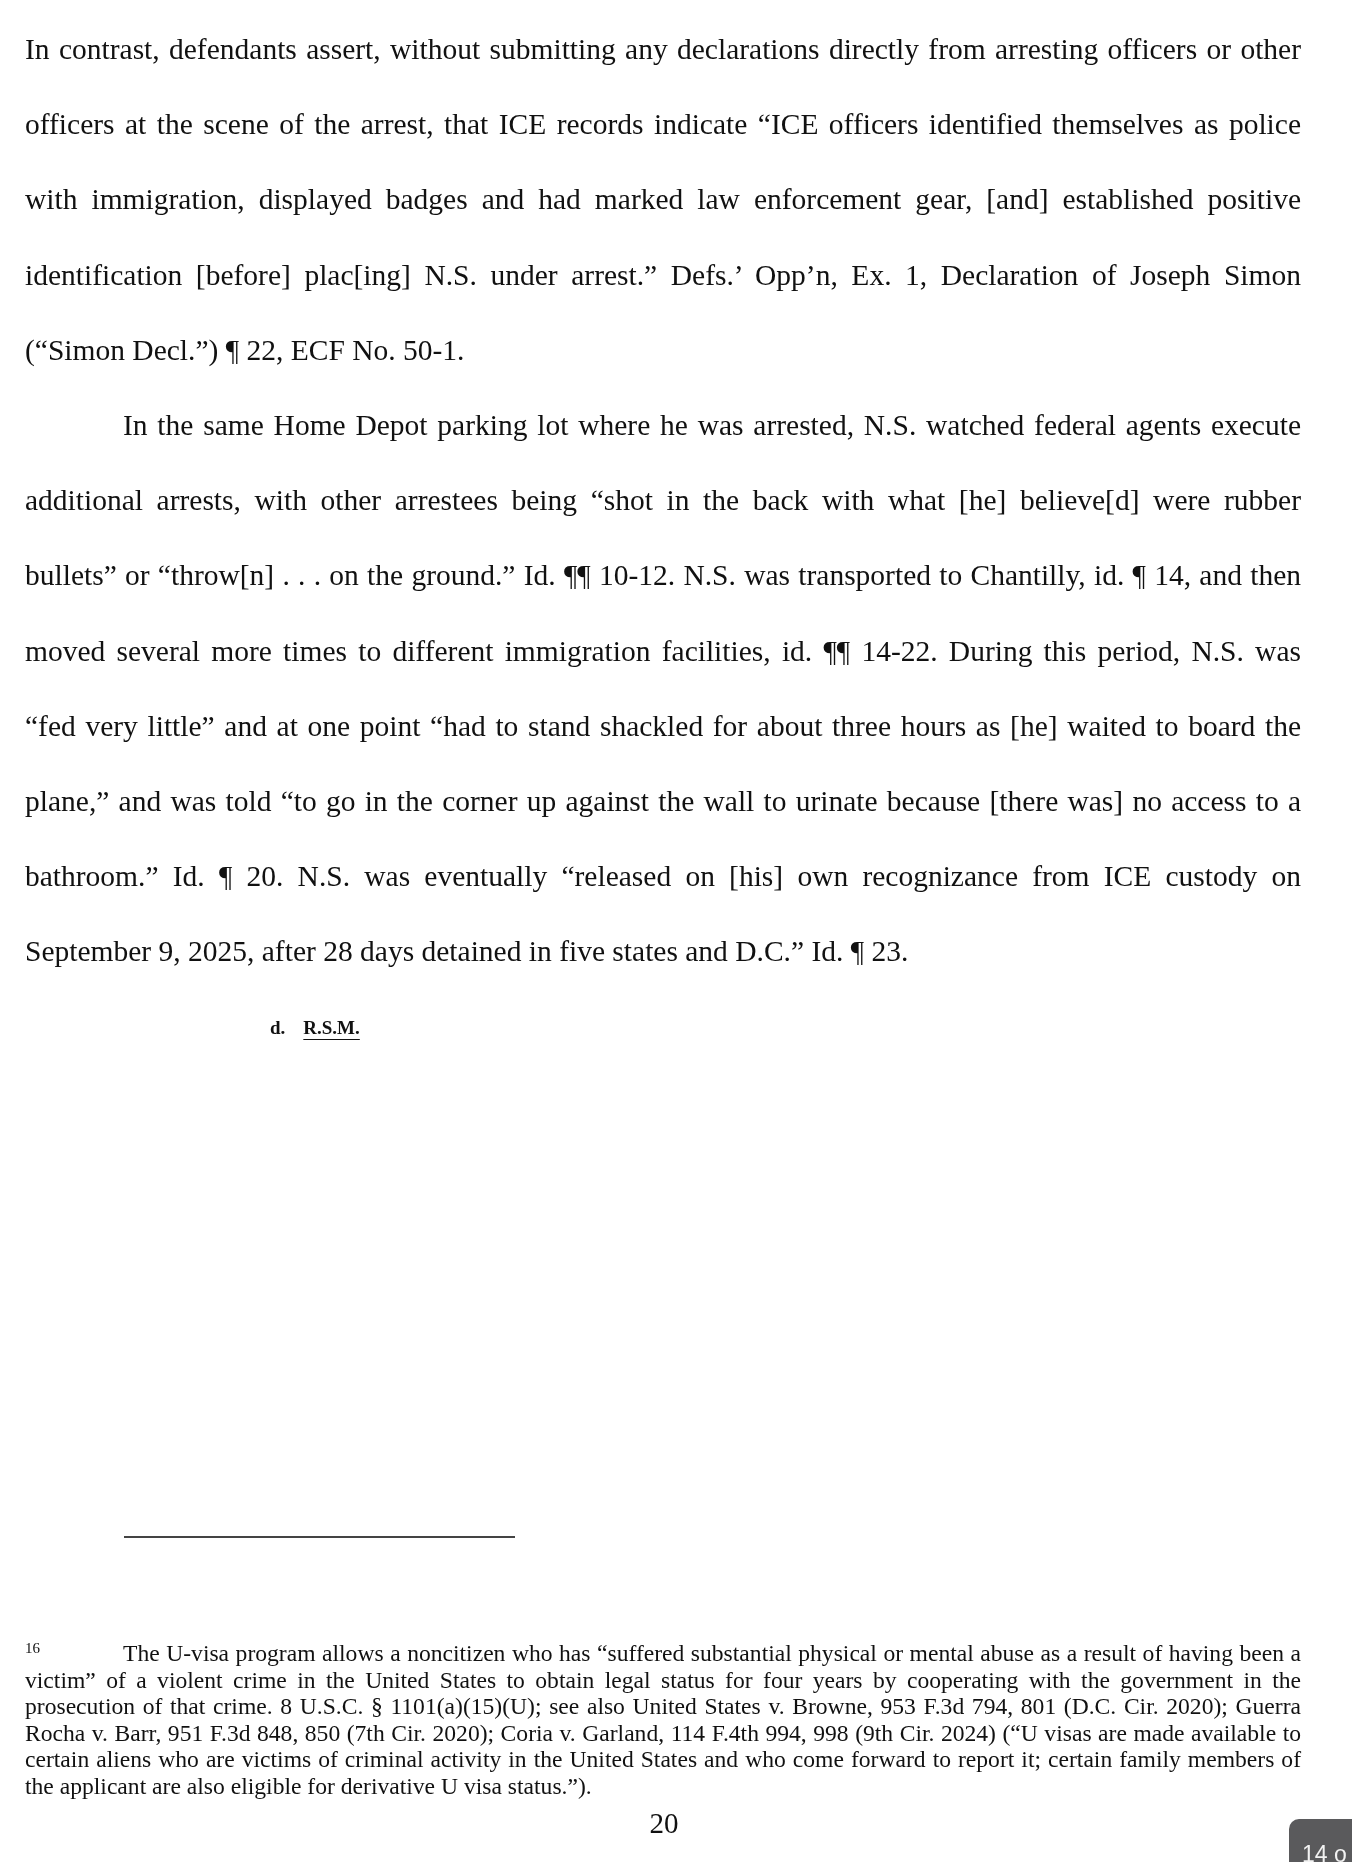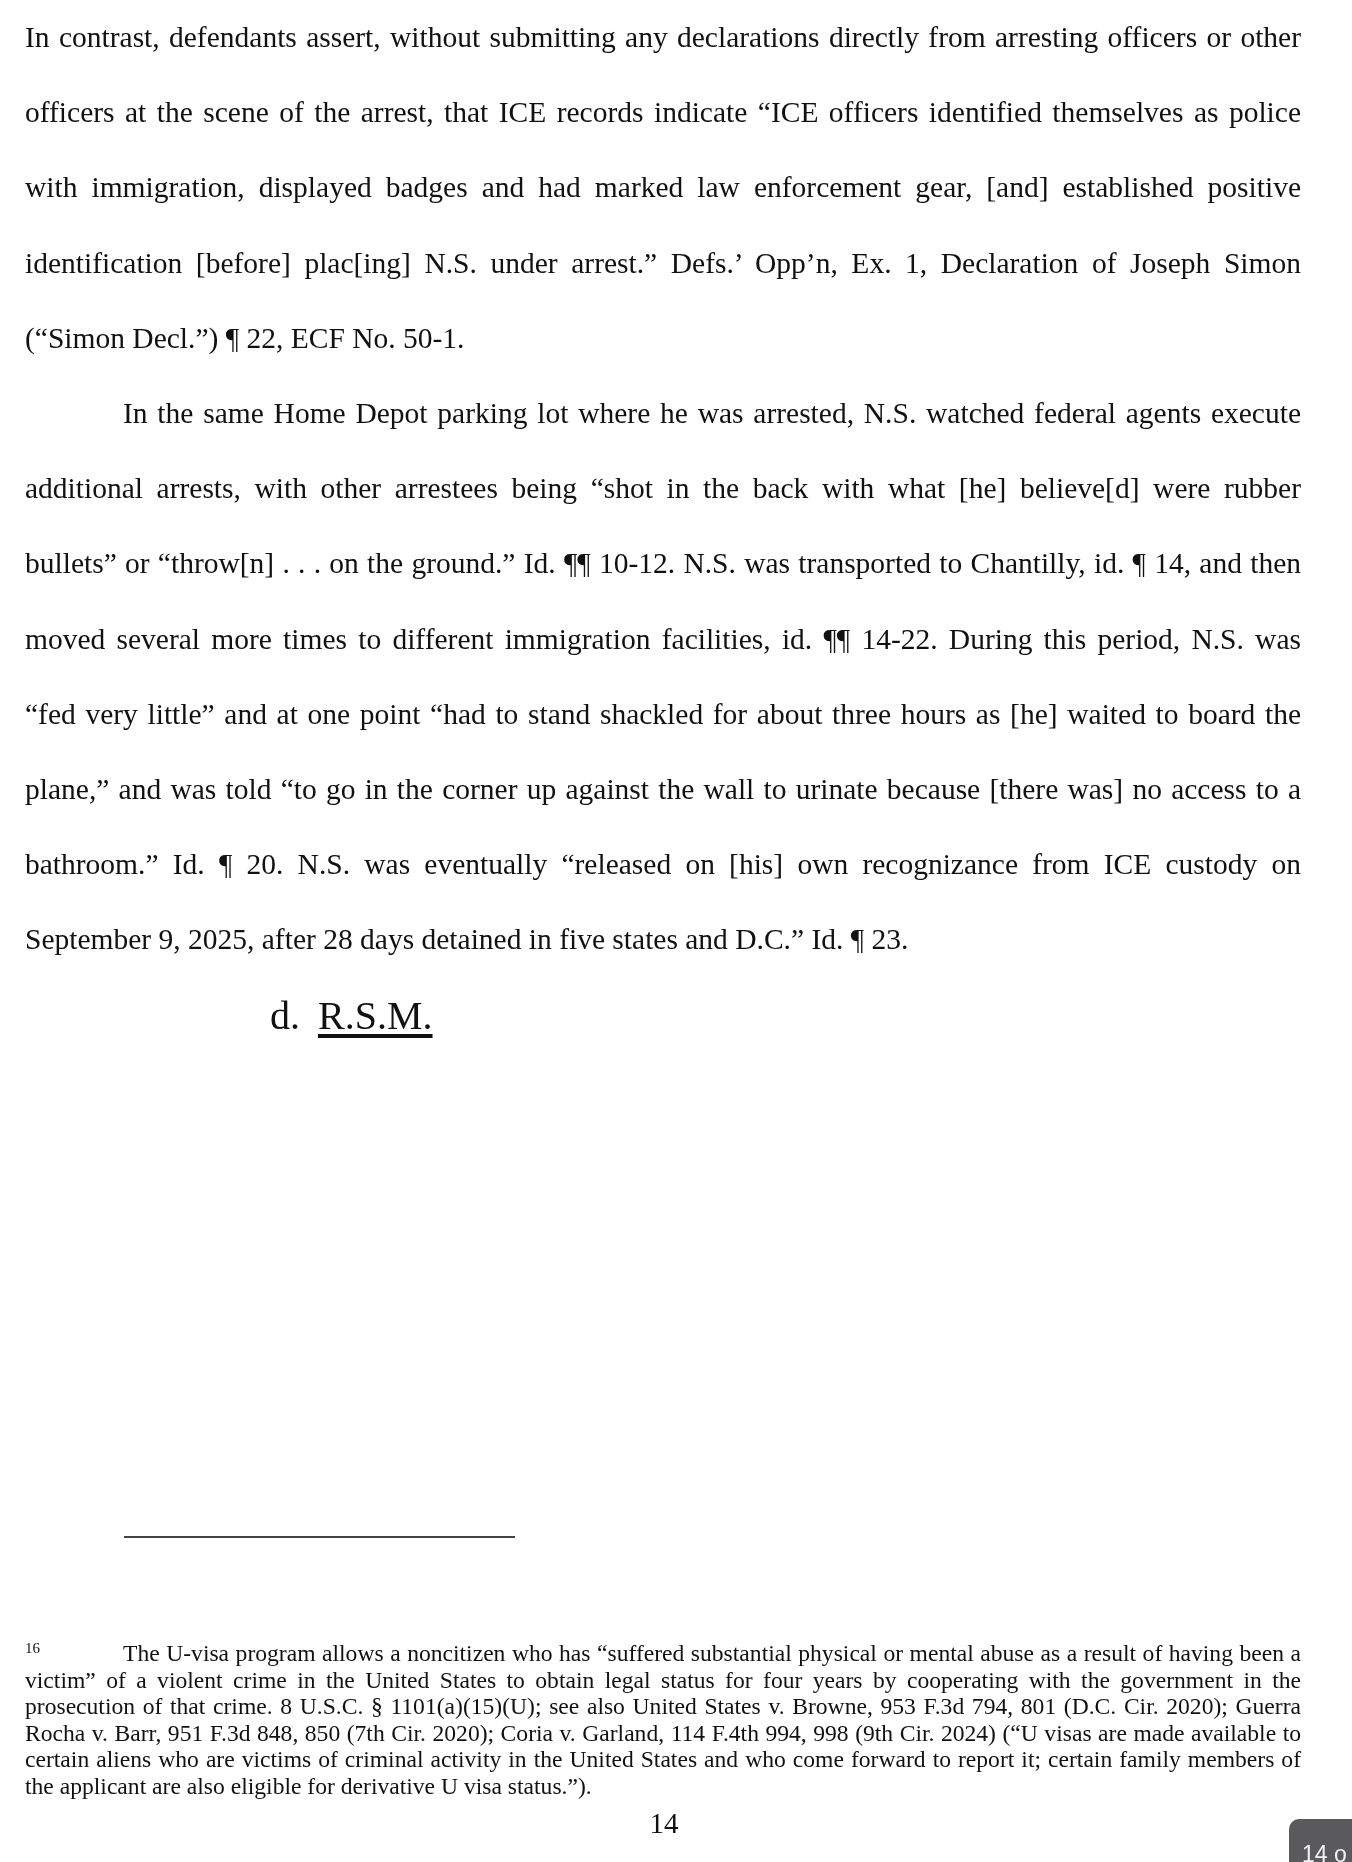--- a/index.html
+++ b/index.html
@@ -19,34 +19,35 @@
       position: absolute;
       left: 25px;
       top: 0;
       width: 1276px;
     }
     .body-text {
       font-size: 29.5px;
       line-height: 75.2px;
       text-align: justify;
       margin: 0;
-      padding-top: 0;
+      padding-top: 12px;
     }
     .para {
       margin: 0;
       text-align: justify;
     }
     .para.indent {
       text-indent: 98px;
     }
     .heading-d {
       margin: 0;
       padding-left: 245px;
       line-height: 75.2px;
-      font-size: 40px;
+      font-size: 19px;
+      font-weight: bold;
     }
     .heading-d .letter {
       margin-right: 18px;
     }
     .heading-d .title {
       text-decoration: underline;
       text-underline-offset: 5px;
     }
     .sup {
       font-size: 18px;
@@ -116,15 +117,15 @@
     <p class="heading-d">
       <span class="letter">d.</span><span class="title">R.S.M.</span>
     </p>
   </div>
 </div>
 
 <div class="fn-rule"></div>
 
 <p class="footnote"><span class="fn-num">16</span><span><span>The U-visa program allows a noncitizen who has “suffered substantial physical or mental abuse as a result of having been a victim” of a violent crime in the United States to obtain legal status for four years by cooperating with the government in the prosecution of that crime.  8 U.S.C. § 1101(a)(15)(U); </span><span class="it">see also United States v. Browne</span><span>, 953 F.3d 794, 801 (D.C. Cir. 2020); </span><span class="it">Guerra Rocha v. Barr</span><span>, 951 F.3d 848, 850 (7th Cir. 2020); </span><span class="it">Coria v. Garland</span><span>, 114 F.4th 994, 998 (9th Cir. 2024) (“U visas are made available to certain aliens who are victims of criminal activity in the United States and who come forward to report it; certain family members of the applicant are also eligible for derivative U visa status.”).</span></span></p>
 
-<div class="page-number">14</div>
+<div class="page-number">20</div>
 
 <div class="page-badge">14 o</div>
 
 </body></html>

